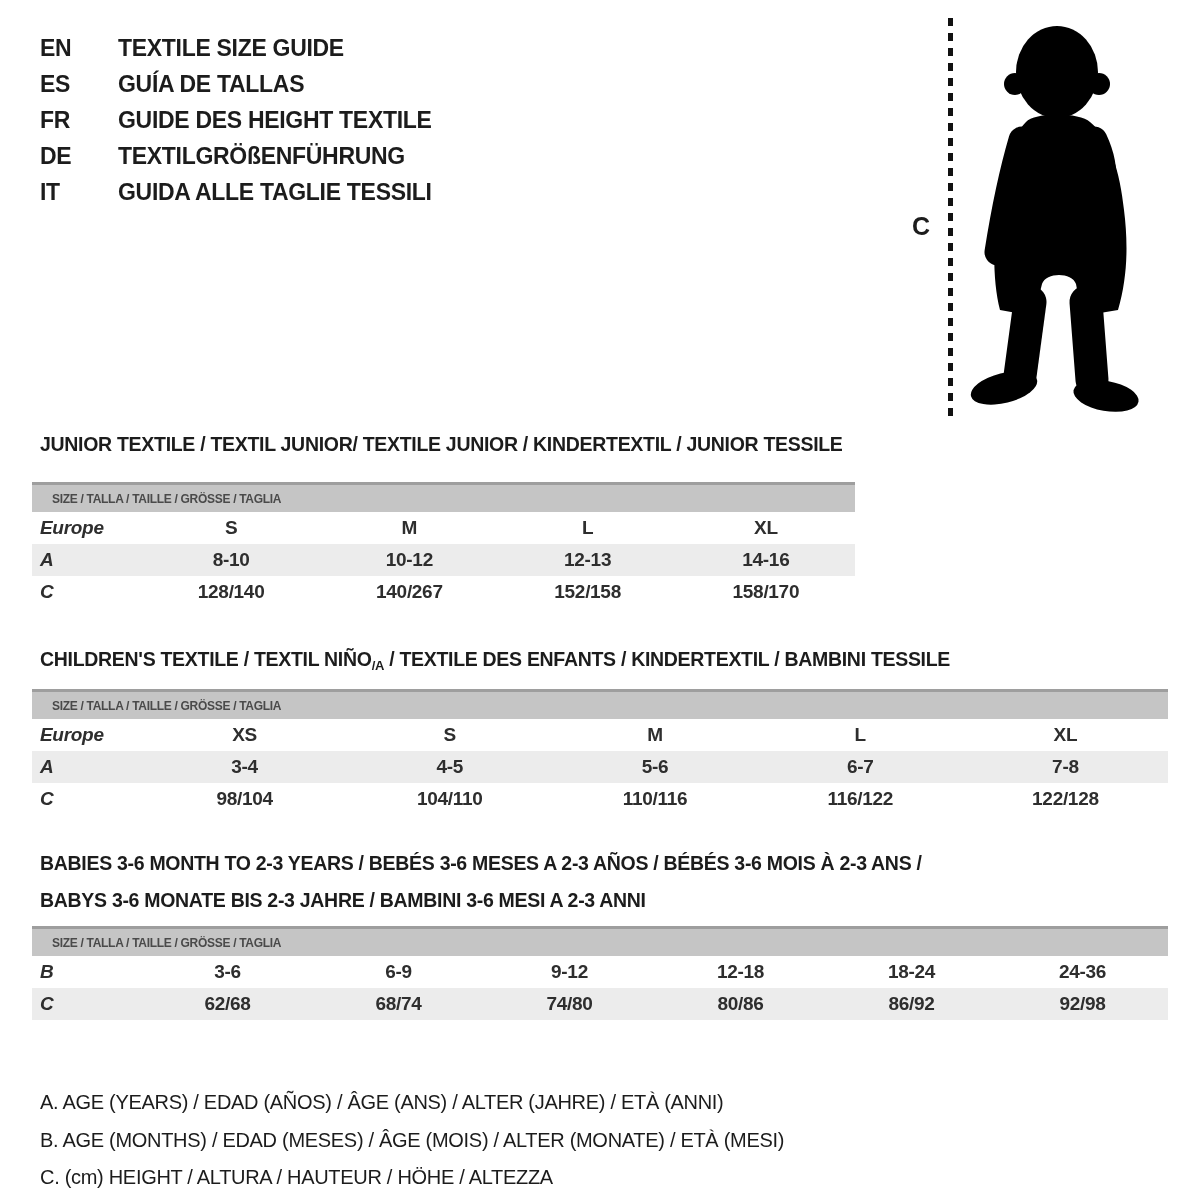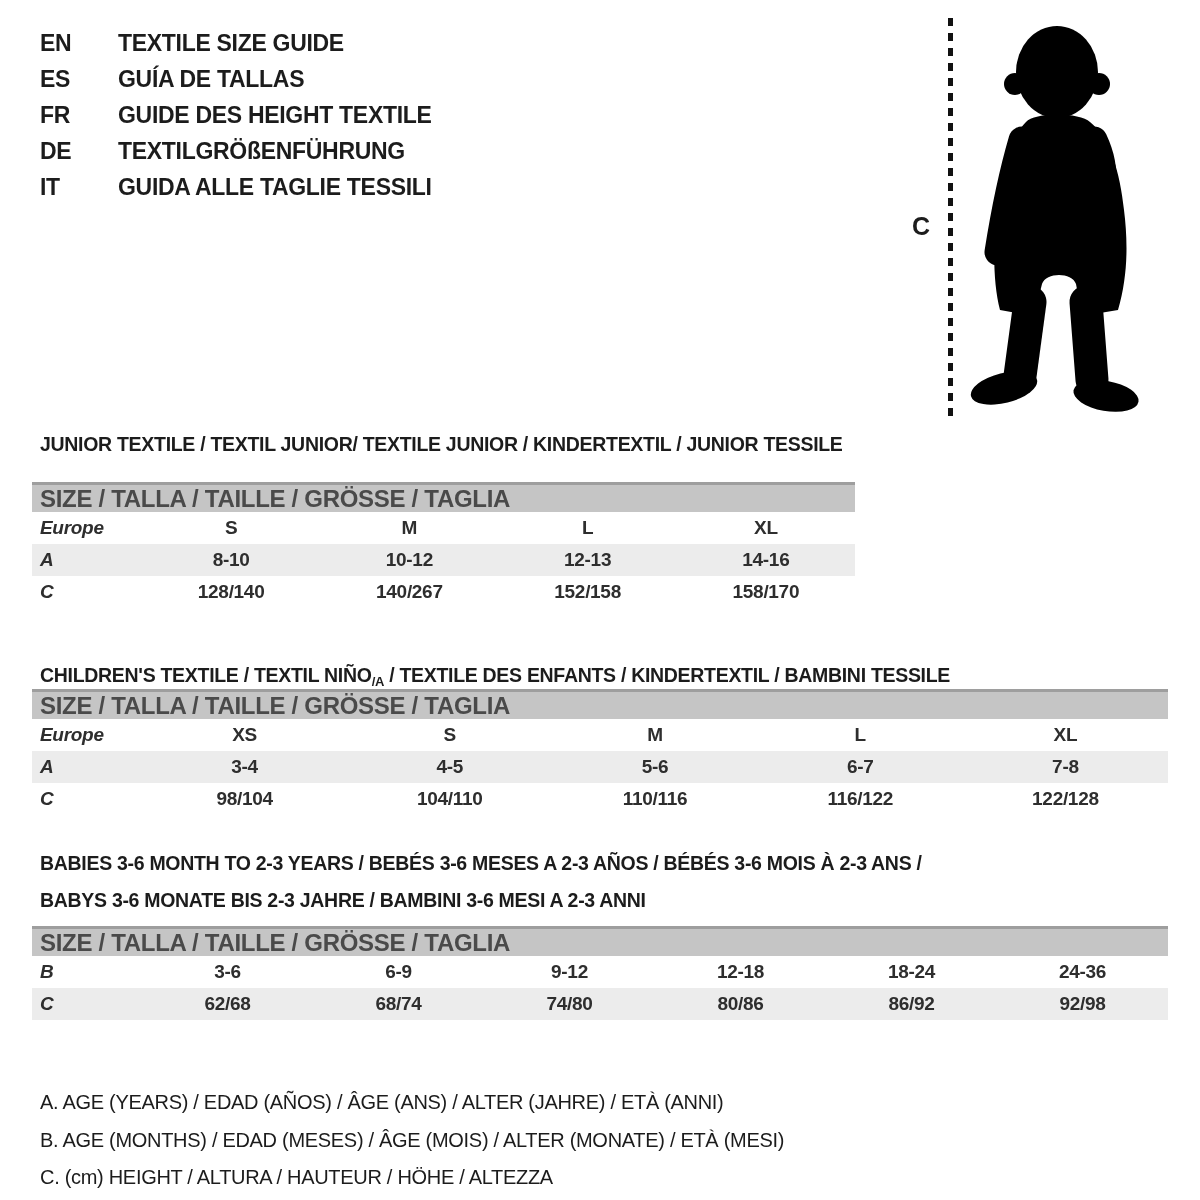--- a/index.html
+++ b/index.html
@@ -4,21 +4,21 @@
 <style>
   html,body{margin:0;padding:0;}
   body{
     width:1200px;height:1200px;position:relative;background:#ffffff;
     font-family:"Liberation Sans", sans-serif;color:#1c1c1c;overflow:hidden;
   }
   .abs{position:absolute;}
 
   
   .lang-block{left:40px;top:30px;}
-  .lang-row{display:flex;height:36px;}
+  .lang-row{display:flex;height:36px;align-items:center;}
   .lang-code{width:78px;font-size:23px;font-weight:700;letter-spacing:-0.3px;}
   .lang-title{font-size:23px;font-weight:700;letter-spacing:-0.3px;}
 
   
   .height-line{
     left:948px;top:18px;width:5px;height:398px;
     background:repeating-linear-gradient(to bottom,#111 0 8px,transparent 8px 15px);
   }
   .height-label{left:912px;top:212px;font-size:25px;font-weight:700;}
   .figure{left:960px;top:14px;width:186px;height:408px;}
@@ -29,22 +29,22 @@
   }
   .sec-title .subsc{font-size:13px;vertical-align:-4px;font-weight:700;}
   .sec-title-multi{line-height:37px;}
 
   
   .sgtable{left:32px;}
   .t-junior{width:823px;}
   .t-wide{width:1136px;}
   .bar{
     height:27px;background:#c5c5c5;border-top:3px solid #9e9e9e;
-    padding-left:8px;display:flex;align-items:center;
-    font-size:24px;font-weight:700;color:#4a4a4a;letter-spacing:-0.3px;
+    padding-left:20px;display:flex;align-items:center;
+    font-size:12px;font-weight:700;color:#4a4a4a;letter-spacing:-0.3px;
   }
   .trow{display:grid;height:32px;align-items:center;
     font-size:19px;font-weight:700;color:#2e2e2e;letter-spacing:-0.3px;}
   .t-junior .trow{grid-template-columns:110px repeat(4,1fr);}
   .t-children .trow{grid-template-columns:110px repeat(5,1fr);}
   .t-babies .trow{grid-template-columns:110px repeat(6,1fr);}
   .tcell{text-align:center;}
   .tcell.lab{text-align:left;padding-left:8px;font-style:italic;}
   .trow.alt{background:#ececec;}
 
@@ -133,21 +133,21 @@
   </div>
   <div class="trow">
     <div class="tcell lab">C</div>
     <div class="tcell">128/140</div>
     <div class="tcell">140/267</div>
     <div class="tcell">152/158</div>
     <div class="tcell">158/170</div>
   </div>
 </div>
 
-<div class="abs sec-title" style="top:664px;"><span>CHILDREN'S TEXTILE / TEXTIL NIÑO</span><span class="subsc">/A</span><span> / TEXTILE DES ENFANTS / KINDERTEXTIL / BAMBINI TESSILE</span></div>
+<div class="abs sec-title" style="top:648px;"><span>CHILDREN'S TEXTILE / TEXTIL NIÑO</span><span class="subsc">/A</span><span> / TEXTILE DES ENFANTS / KINDERTEXTIL / BAMBINI TESSILE</span></div>
 
 <div class="abs sgtable t-wide t-children" style="top:689px;">
   <div class="bar">SIZE / TALLA / TAILLE / GRÖSSE / TAGLIA</div>
   <div class="trow">
     <div class="tcell lab">Europe</div>
     <div class="tcell">XS</div>
     <div class="tcell">S</div>
     <div class="tcell">M</div>
     <div class="tcell">L</div>
     <div class="tcell">XL</div>

